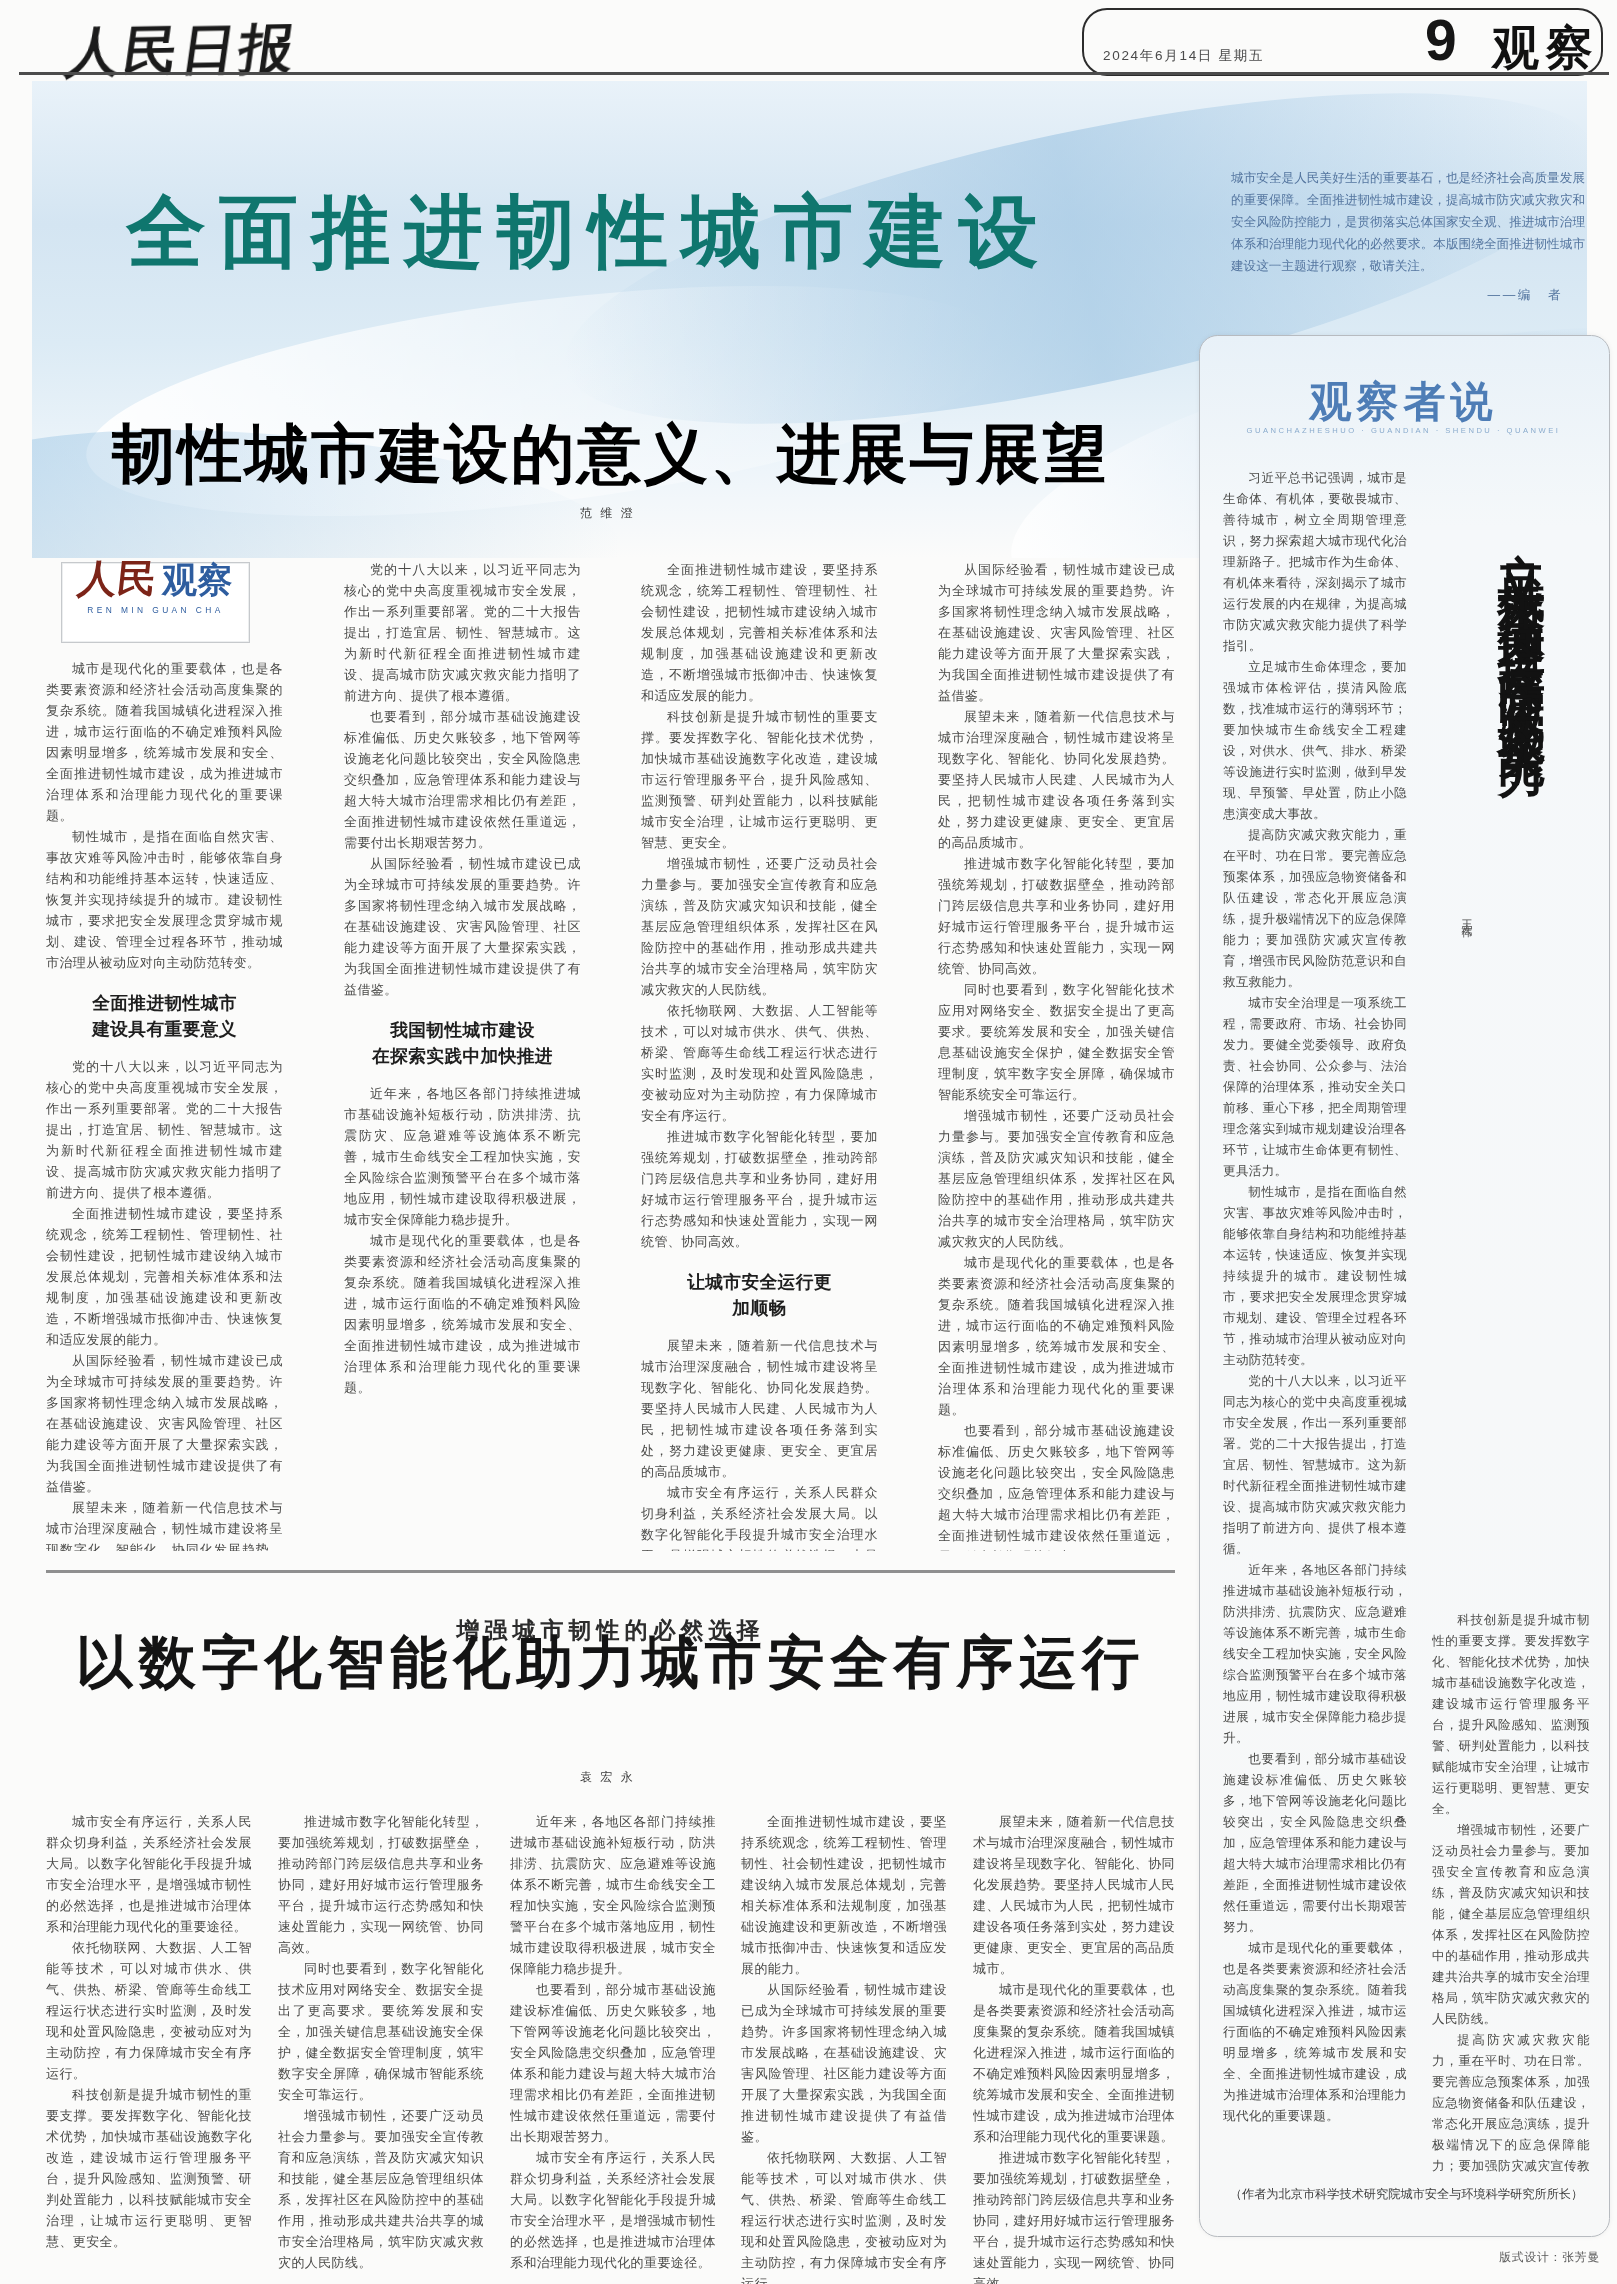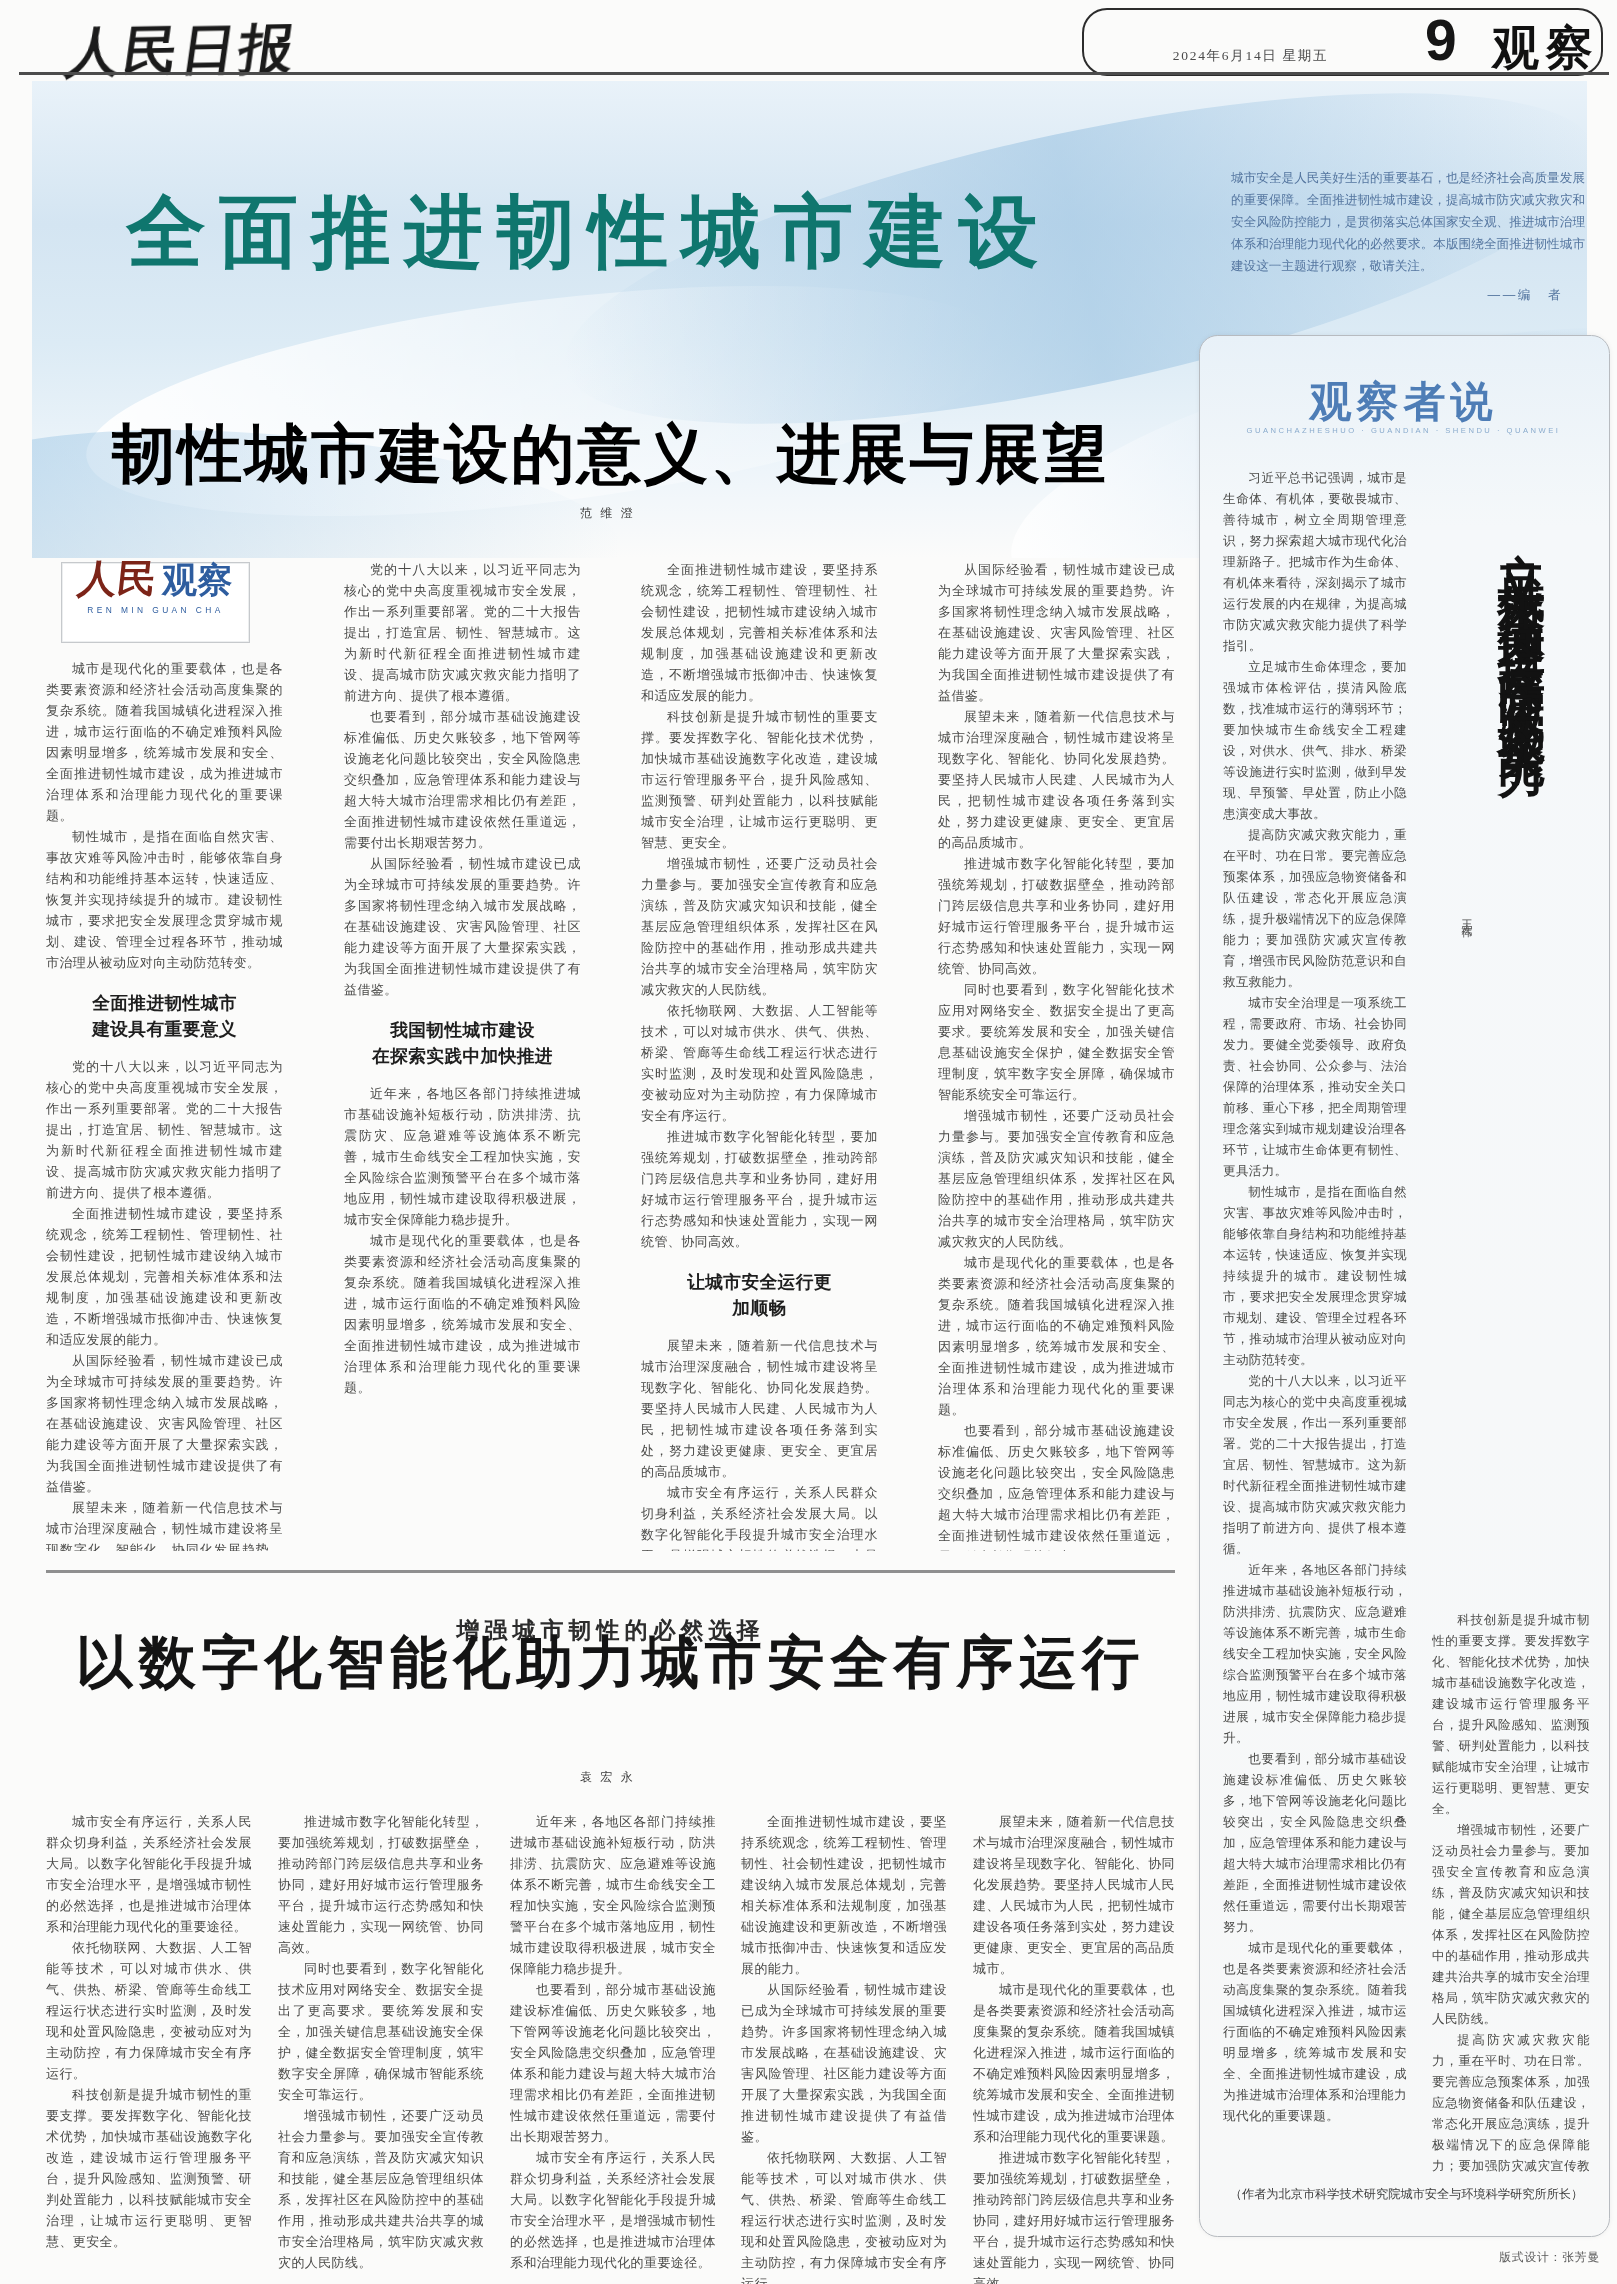--- a/index.html
+++ b/index.html
@@ -10,21 +10,21 @@
     color:#333;
   }
   .abs{position:absolute;}
   
   .masthead{
     font-family:"DejaVu Serif","Liberation Serif",serif;
     font-size:54px;font-weight:900;color:#1b1b1b;
     transform:skewX(-9deg) rotate(-1deg);letter-spacing:3.4px;
     filter:blur(0.3px);
   }
-  .dateline{font-size:13.5px;color:#4a4a4a;letter-spacing:1.7px;text-align:center;filter:blur(0.4px);font-family:Liberation Serif, serif;}
+  .dateline{font-size:13.5px;color:#4a4a4a;letter-spacing:1.7px;text-align:left;filter:blur(0.4px);}
   .pageno{font-size:57px;font-weight:700;color:#161616;filter:blur(0.3px);}
   .sectionname{font-size:47px;font-weight:900;color:#111;letter-spacing:6.7px;filter:blur(0.3px);}
   .tab-outline{border:2.5px solid #2c2c2c;border-radius:25px;background:transparent;}
   .head-rule{background:#4c4c4c;}
   
   .blue-band{
     background:linear-gradient(180deg,#e9f2f9 0%,#d4e5f2 30%,#dcebf5 55%,#eef5fa 82%,#fbfbfa 100%);
     overflow:hidden;
   }
   .sw{position:absolute;border-radius:50%;}

